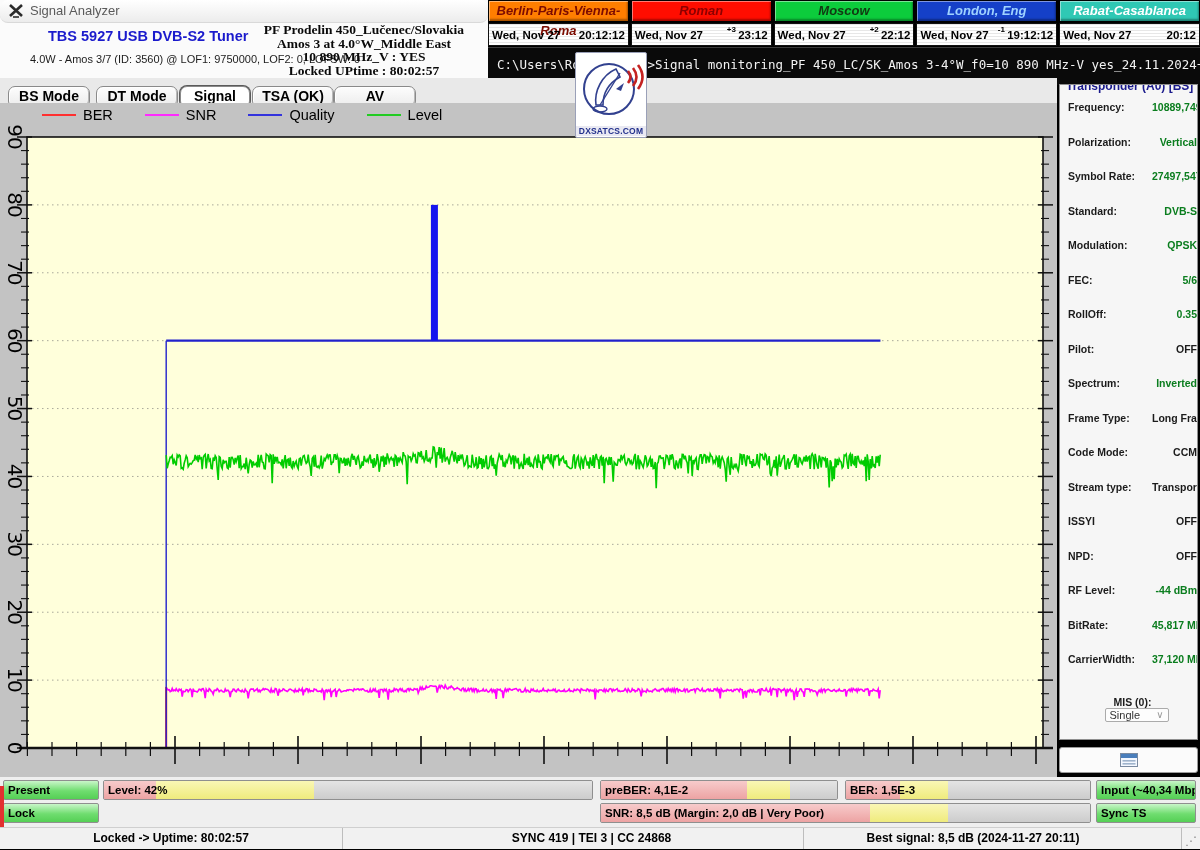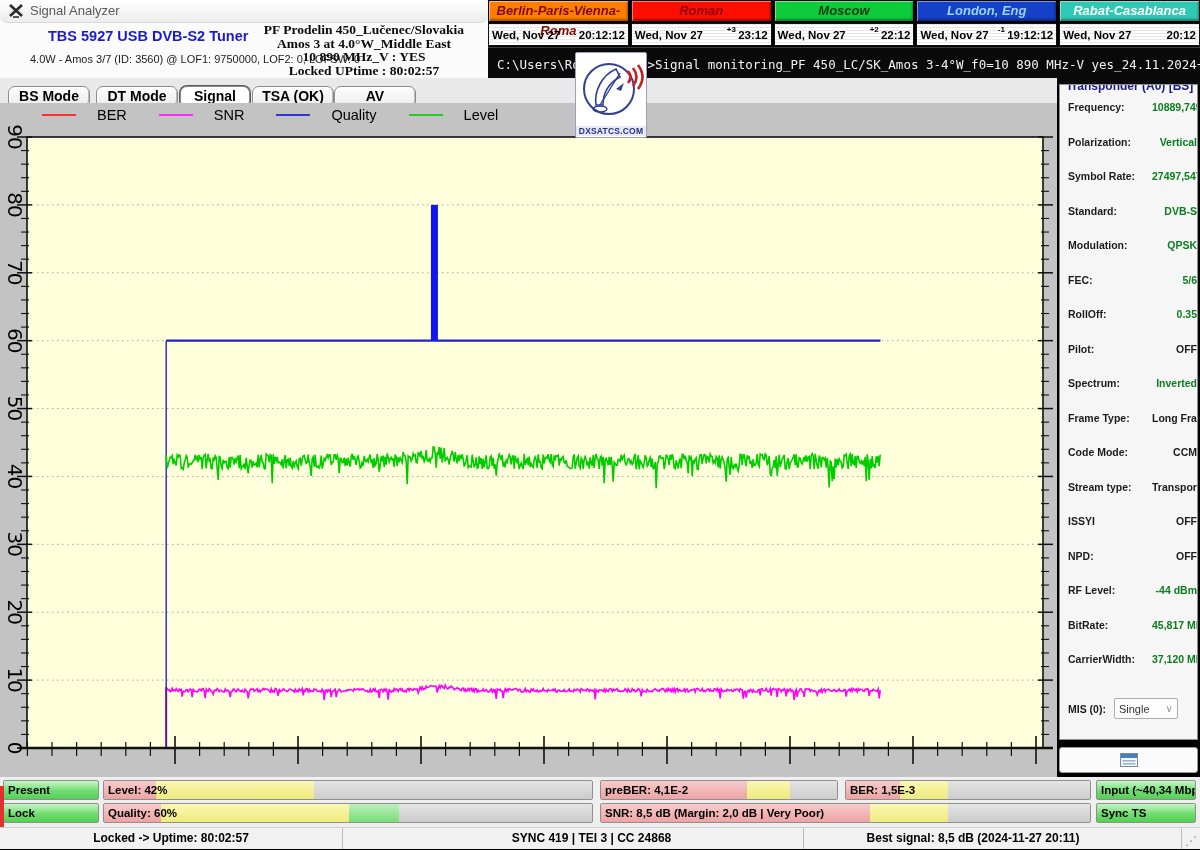--- a/index.html
+++ b/index.html
@@ -44,34 +44,34 @@
   
   .tabsbar{position:absolute;left:0;top:78px;width:1057px;height:25px;background:#e9e9e9;}
   .tab{position:absolute;top:8px;height:20px;line-height:19px;text-align:center;
     font-size:14px;font-weight:bold;color:#000;background:linear-gradient(#fdfdfd,#ebebeb);
     border:1px solid #8a8a8a;border-radius:7px;
     box-shadow:inset 1px 1px 0 #fff, inset -1px -1px 0 #b9b9b9;cursor:pointer;}
   .tab.active{background:#ffffff;box-shadow:0 0 0 1px #5a5a5a, inset 0 0 0 1px #fff;}
   
   .chart{position:absolute;left:0;top:103px;width:1057px;height:674px;background:#c3c3c3;}
   .legend{position:absolute;left:42px;top:4px;display:flex;gap:32px;z-index:5;}
-  .legend .item{display:flex;align-items:center;gap:21px;}
+  .legend .item{display:flex;align-items:center;gap:7px;}
   .legend .swatch{width:34px;height:2px;}
   .legend .lab{font-size:14.5px;color:#000;}
   .chart svg{position:absolute;left:0;top:0;}
   
   .rightpanel{position:absolute;left:1059px;top:84px;width:139px;height:656px;
     background:#f6f6f6;border:1px solid #8f8f8f;box-sizing:border-box;overflow:hidden;}
   .rp-header{margin:-6px 0 0 6px;font-size:12px;font-weight:bold;color:#1a1a8c;white-space:nowrap;}
   .rp-rows{margin-top:2px;}
   .rp-row{height:34.5px;display:flex;align-items:flex-start;padding:6px 0 0 8px;box-sizing:border-box;justify-content:space-between;}
   .rp-label{flex:0 0 84px;font-size:10.5px;font-weight:600;color:#1b1b1b;}
   .rp-value{font-size:10.5px;font-weight:bold;color:#1b1b1b;white-space:nowrap;}
   .rp-value.green{color:#0a7d1e;}
-  .rp-mis{margin-top:14px;height:26px;display:flex;align-items:center;padding-left:8px;}
+  .rp-mis{margin-top:14px;height:26px;display:flex;align-items:center;padding-left:8px;flex-direction:column;}
   .mis-select{margin-left:8px;width:64px;height:21px;background:#fdfdfd;border:1px solid #ababab;
     border-radius:2px;display:flex;align-items:center;justify-content:space-between;
     padding:0 4px;font-size:11px;color:#333;cursor:pointer;box-sizing:border-box;}
   .mis-select .chev{color:#9a9a9a;font-size:10px;}
   .panelbtn{position:absolute;left:1059px;top:747px;width:139px;height:26px;background:#fbfbfb;
     border:1px solid #9a9a9a;border-radius:3px;box-sizing:border-box;
     display:flex;align-items:center;justify-content:center;cursor:pointer;}
   
   .gaugezone{position:absolute;left:0;top:777px;width:1200px;height:50px;background:#efefef;}
   .gauge{position:absolute;height:20px;border:1px solid #8f8f8f;border-radius:2px;
@@ -478,29 +478,20 @@
         <div class="seg gray" style="width: 58%;"></div>
       </div>
       <div class="glabel">BER: 1,5E-3</div>
     </div>
     <div class="gauge solidgreen" style="left: 1096px; width: 100px; top: 3px;">
       <div class="glabel">Input (~40,34 Mbps)</div>
     </div>
     <div class="gauge solidgreen" style="left: 3px; width: 96px; top: 26px;">
       <div class="glabel">Lock</div>
     </div>
-    <div class="gauge" style="left: 103px; width: 490px; top: 26px;">
-      <div class="segs">
-        <div class="seg pink" style="width: 11.6%;"></div>
-        <div class="seg yellow" style="width: 38.7%;"></div>
-        <div class="seg green" style="width: 10.2%;"></div>
-        <div class="seg gray" style="width: 39.5%;"></div>
-      </div>
-      <div class="glabel">Quality: 60%</div>
-    </div>
     <div class="gauge" style="left: 600px; width: 491px; top: 26px;">
       <div class="segs">
         <div class="seg pink" style="width: 55%;"></div>
         <div class="seg yellow" style="width: 16%;"></div>
         <div class="seg gray" style="width: 29%;"></div>
       </div>
       <div class="glabel">SNR: 8,5 dB (Margin: 2,0 dB | Very Poor)</div>
     </div>
     <div class="gauge solidgreen" style="left: 1096px; width: 100px; top: 26px;">
       <div class="glabel">Sync TS</div>

